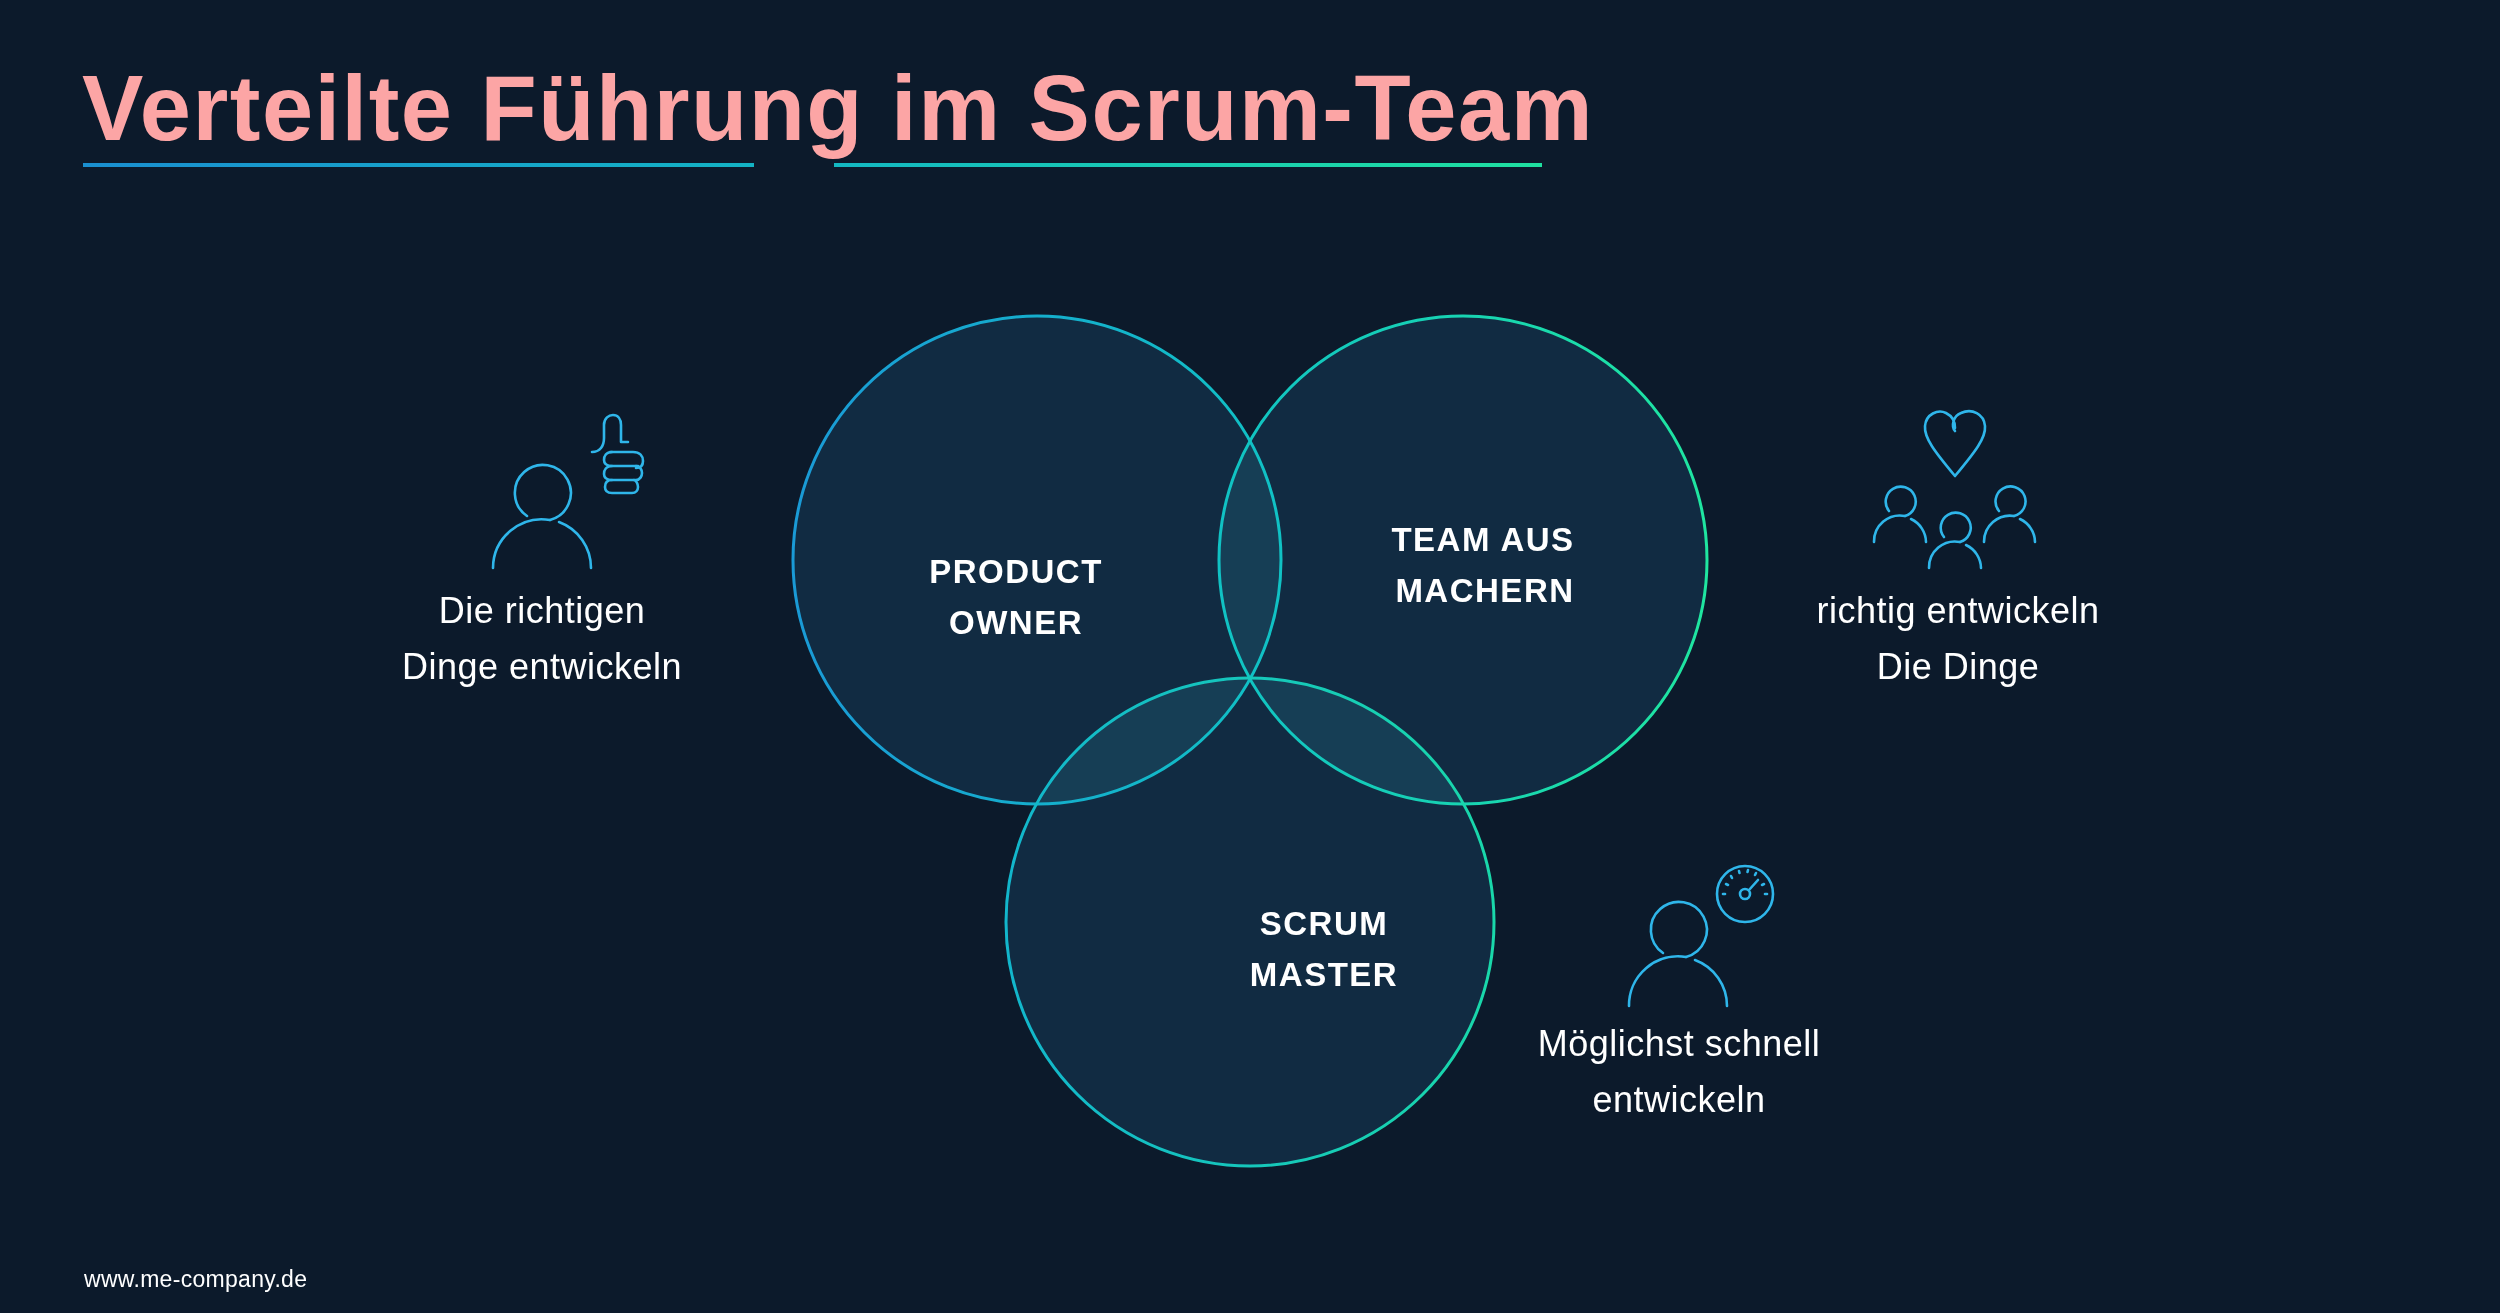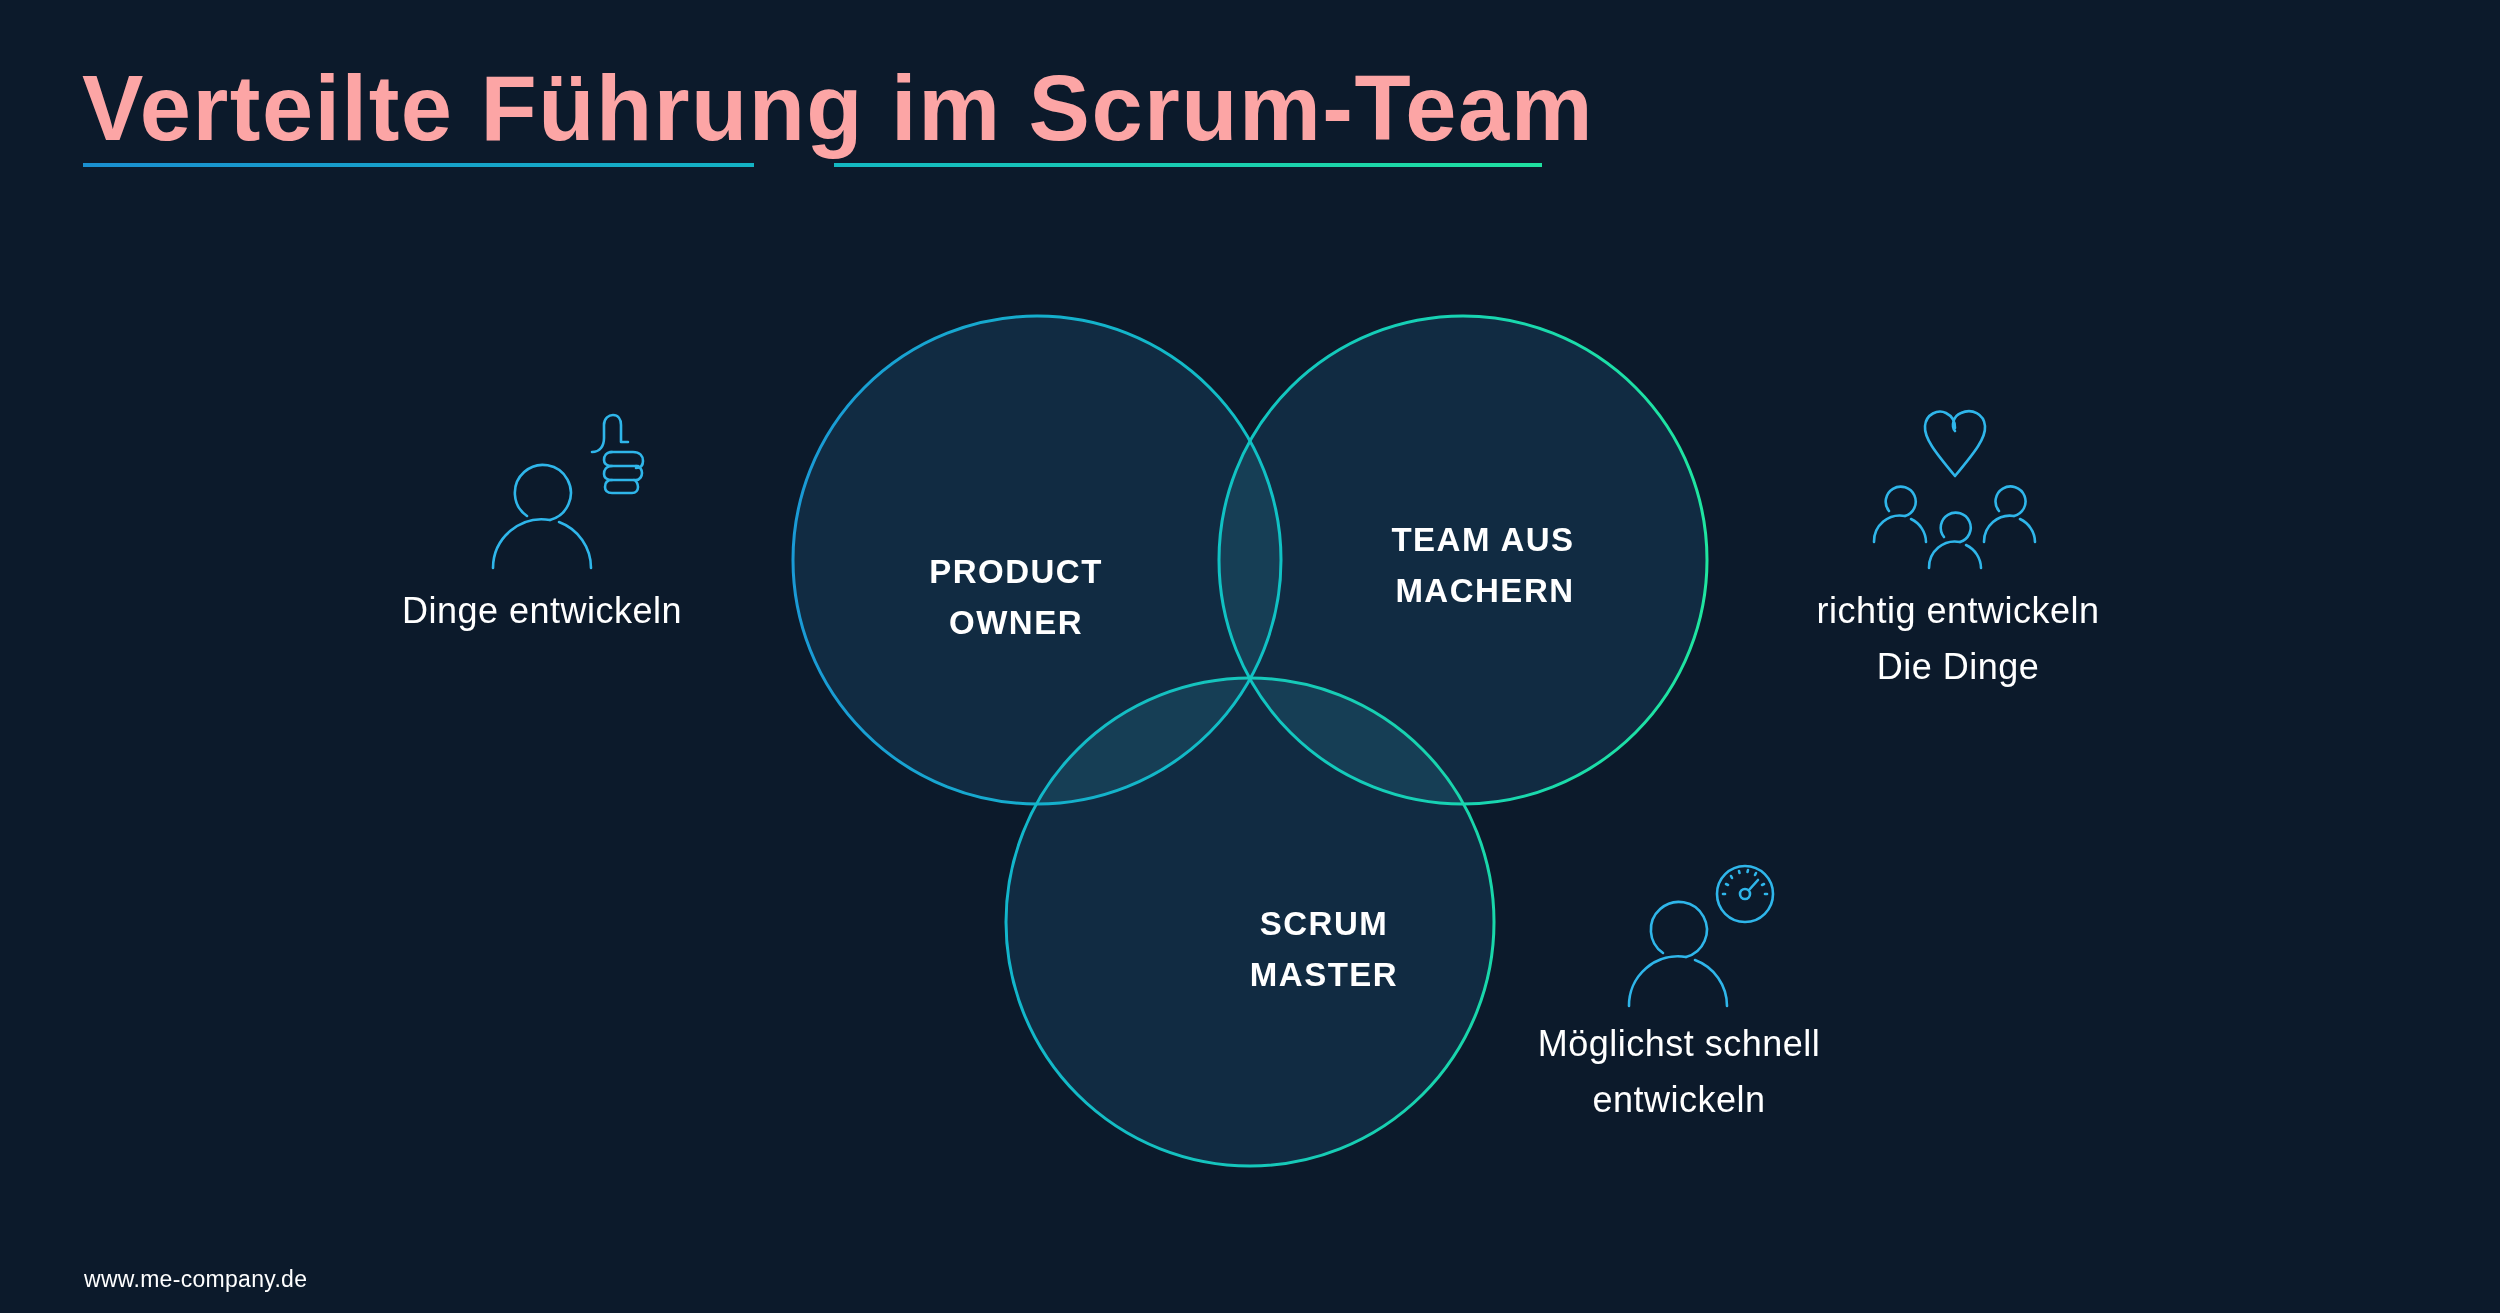--- a/index.html
+++ b/index.html
@@ -143,20 +143,21 @@
 <div class="circle-label" style="left:1483px; top:514px;text-align:right;">
   <div>TEAM AUS</div>
   <div>MACHERN</div>
 </div>
 <div class="circle-label" style="left:1324px; top:898px;">
   <div>SCRUM</div>
   <div>MASTER</div>
 </div>
 
 <div class="caption" style="left:542px; top:583px;">
+  <div>Die richtigen</div>
   <div>Dinge entwickeln</div>
 </div>
 <div class="caption" style="left:1958px; top:583px;">
   <div>richtig entwickeln</div>
   <div>Die Dinge</div>
 </div>
 <div class="caption" style="left:1679px; top:1016px;">
   <div>Möglichst schnell</div>
   <div>entwickeln</div>
 </div>

